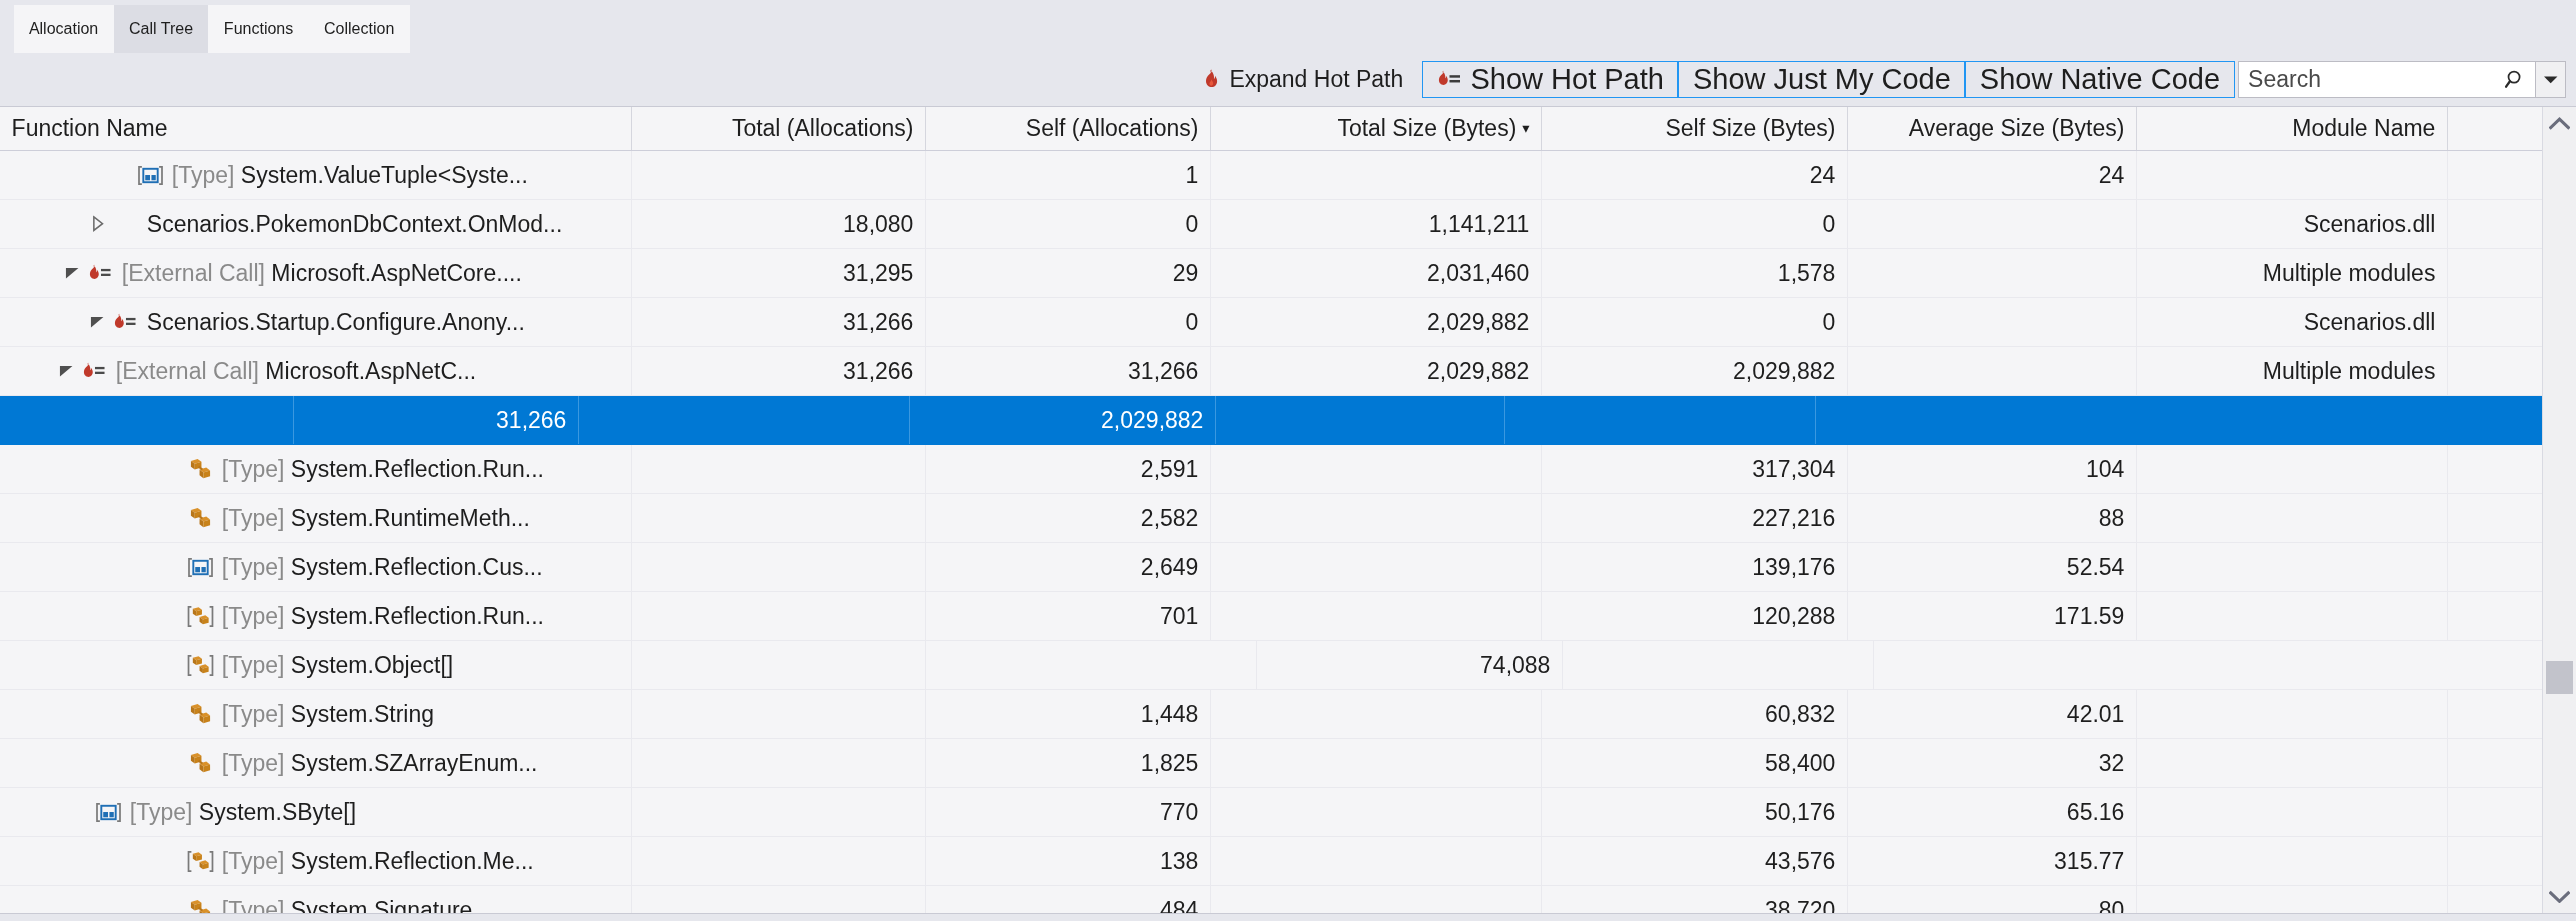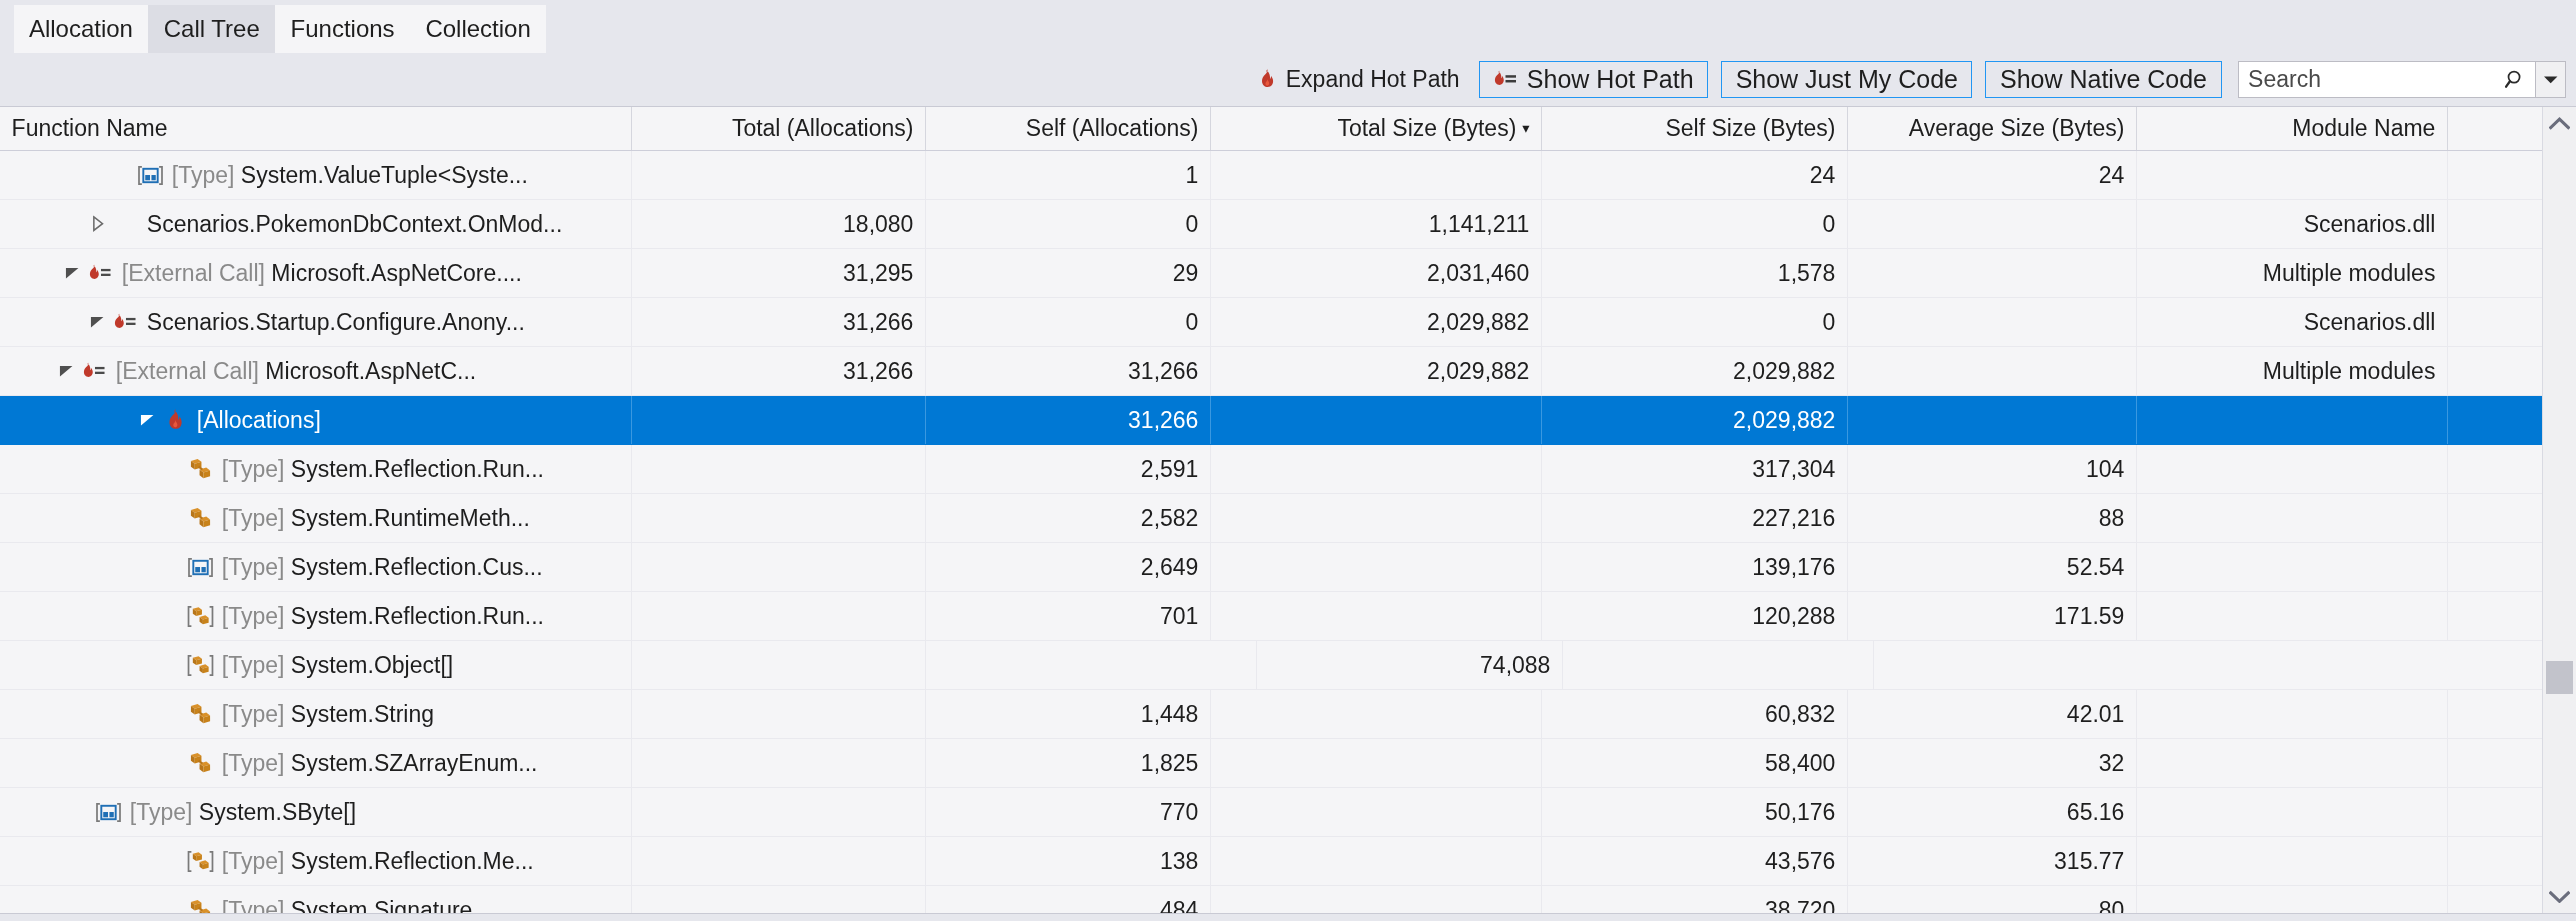--- a/index.html
+++ b/index.html
@@ -36,21 +36,21 @@
     display: flex;
     align-items: stretch;
     padding-left: 13.5px;
     box-sizing: border-box;
     border-top: 5.8px solid #e6e7ed;
   }
   .tab {
     display: flex;
     align-items: center;
     padding: 0 15.4px;
-    font-size: 24px;
+    font-size: 16px;
     color: #1e1e1e;
     background: #f5f5f7;
     cursor: default;
     white-space: nowrap;
     line-height: 1;
   }
   .tab.active {
     background: #dcdde4;
   }
 
@@ -74,25 +74,25 @@
     color: #1e1e1e;
     cursor: default;
     white-space: nowrap;
   }
   .tb-btn {
     display: flex;
     align-items: center;
     gap: 8.7px;
     height: 37px;
     padding: 0 13.5px;
-    margin-right: 13px;
+    margin-right: 0;
     box-sizing: border-box;
     background: #e6e7ed;
     border: 1px solid #2196f3;
-    font-size: 25px;
+    font-size: 29px;
     color: #1e1e1e;
     cursor: default;
     white-space: nowrap;
     line-height: 1;
   }
   .search-wrap {
     display: flex;
     align-items: stretch;
     height: 37px;
     border: 1px solid #bcbcc4;
@@ -541,36 +541,20 @@
               <span>2,029,882</span>
             </div>
             <div class="cell num" style="width: 289px; min-width: 289px;">
               <span></span>
             </div>
             <div class="cell num" style="width: 311px; min-width: 311px;">
               <span>Multiple modules</span>
             </div>
           </div>
           <div class="row selected">
-            <div class="cell name" style="width: 632px; min-width: 632px;">
-              <div class="namebox" style="padding-left: 135px;">
-                <span class="twisty">
-                  <svg width="17.4" height="15.4" viewBox="0 0 18 16">
-                    <path d="M2 3 L15 3 L2 14 Z" fill="#ffffff"></path>
-                  </svg>
-                </span>
-                <span class="icon-slot">
-                  <svg width="23" height="25" viewBox="0 0 20 24">
-                    <path d="M10.2 0.6c0.6 3.1-1.2 4.6-2.7 6.2C5.8 8.6 4.2 10.5 4.2 13.6c0 4.1 3 6.4 5.9 6.4 3.3 0 5.8-2.6 5.8-6.2 0-2.5-1.1-4.3-2.2-5.8 0.2 1.6-0.3 2.8-1.1 3.4 0.3-2.5-0.4-5.2-1.6-7-0.6-0.9-1.4-1.9-2.3-2.6 0.6 1.9 0.2 3.4-0.7 4.7C8.9 4.8 10 2.9 10.2 0.6z" fill="#c0392b"></path>
-                    <path d="M9.6 11.5c0.4 1.8-0.8 2.6-1.4 3.6-0.4 0.7-0.5 1.9 0.1 2.7 0.6 0.8 2 0.9 2.8 0.1 0.9-0.9 0.8-2.3 0.3-3.3-0.4-0.8-1.2-1.6-1.8-3.1z" fill="#e8583c"></path>
-                  </svg>
-                </span>
-                <span class="label"><span>[Allocations]</span></span>
-              </div>
-            </div>
             <div class="cell num" style="width: 294px; min-width: 294px;">
               <span></span>
             </div>
             <div class="cell num" style="width: 285px; min-width: 285px;">
               <span>31,266</span>
             </div>
             <div class="cell num" style="width: 331px; min-width: 331px;">
               <span></span>
             </div>
             <div class="cell num" style="width: 306px; min-width: 306px;">

